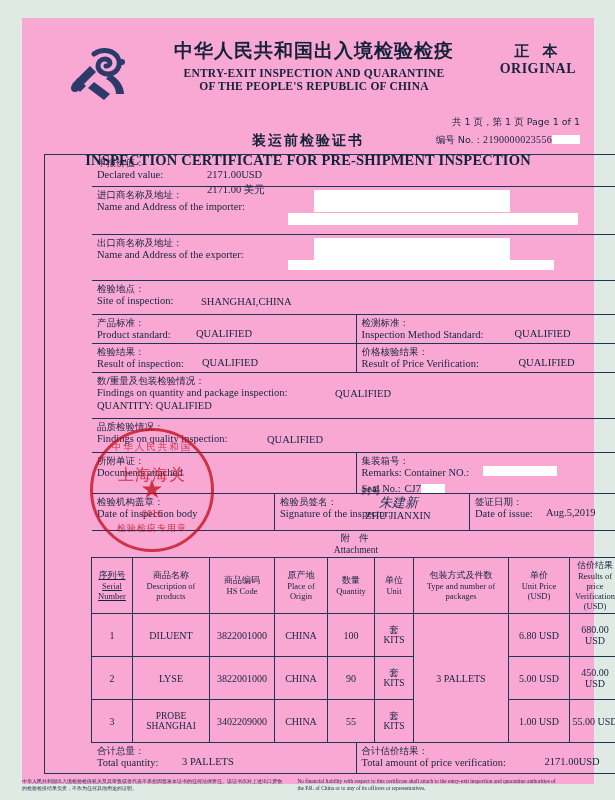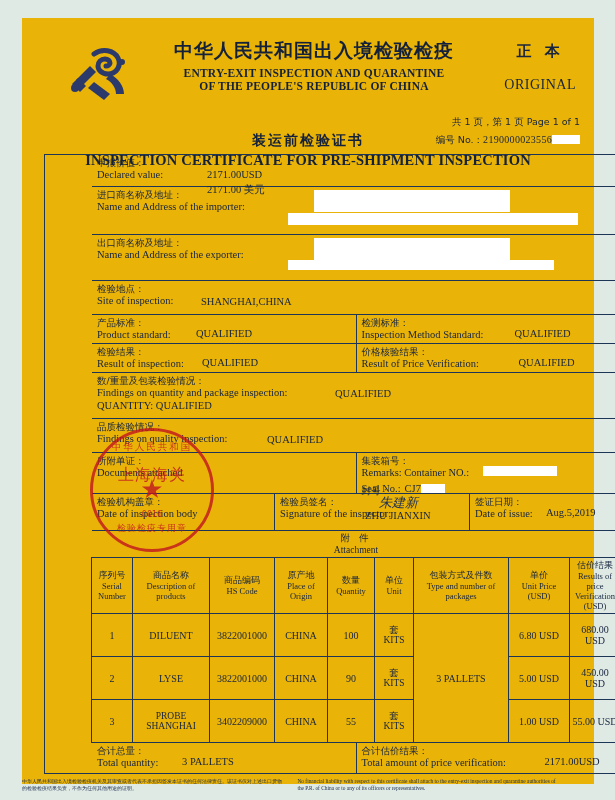--- a/index.html
+++ b/index.html
@@ -11,21 +11,21 @@
   }
   .page{
     position:relative;
     width:615px;height:800px;
     background:#dfeae4;
   }
   .sheet{
     position:absolute;
     left:22px;top:18px;
     width:572px;height:766px;
-    background:#eab308;
+    background:#f9a8d4;
   }
   
   .header{
     position:relative;
     height:118px;
   }
   .logo{
     position:absolute;left:44px;top:26px;width:74px;height:62px;
   }
   .title-zone{
@@ -36,21 +36,21 @@
     font-family:"DejaVu Sans", sans-serif;
   }
   .en-title{
     margin-top:3px;font-size:11.5px;font-weight:bold;letter-spacing:.2px;color:#14213a;
     line-height:13px;
   }
   .original{
     position:absolute;right:18px;top:24px;text-align:center;color:#c1121f;
   }
   .original .cn{font-size:15px;font-weight:bold;letter-spacing:4px;font-family:"DejaVu Sans", sans-serif;}
-  .original .en{font-size:14px;font-weight:normal;letter-spacing:.5px;margin-top:16px;}
+  .original .en{font-size:14px;font-weight:bold;letter-spacing:.5px;margin-top:0;}
 
   .subtitle-zone{
     position:relative;margin-top:-4px;height:52px;
   }
   .cn-sub{
     position:absolute;left:0;right:0;top:0;text-align:center;
     font-size:14px;font-weight:bold;color:#14213a;letter-spacing:2px;
     font-family:"DejaVu Sans", sans-serif;
   }
   .en-sub{
@@ -325,21 +325,21 @@
 
       <div class="row attach">
         <div class="cn">附 件</div>
         <div class="en">Attachment</div>
       </div>
 
       <div class="row" style="border-bottom:none;">
         <table class="items" style="margin:-1px -1px -1px -1px;width:calc(100% + 2px);">
           <thead>
             <tr>
-              <th style="width:38px;">
+              <th style="width:38px;text-decoration:underline;">
                 <span class="cn">序列号</span>
                 <span class="en">Serial Number</span>
               </th>
               <th style="width:74px;">
                 <span class="cn">商品名称</span>
                 <span class="en">Description of products</span>
               </th>
               <th style="width:62px;">
                 <span class="cn">商品编码</span>
                 <span class="en">HS Code</span>

